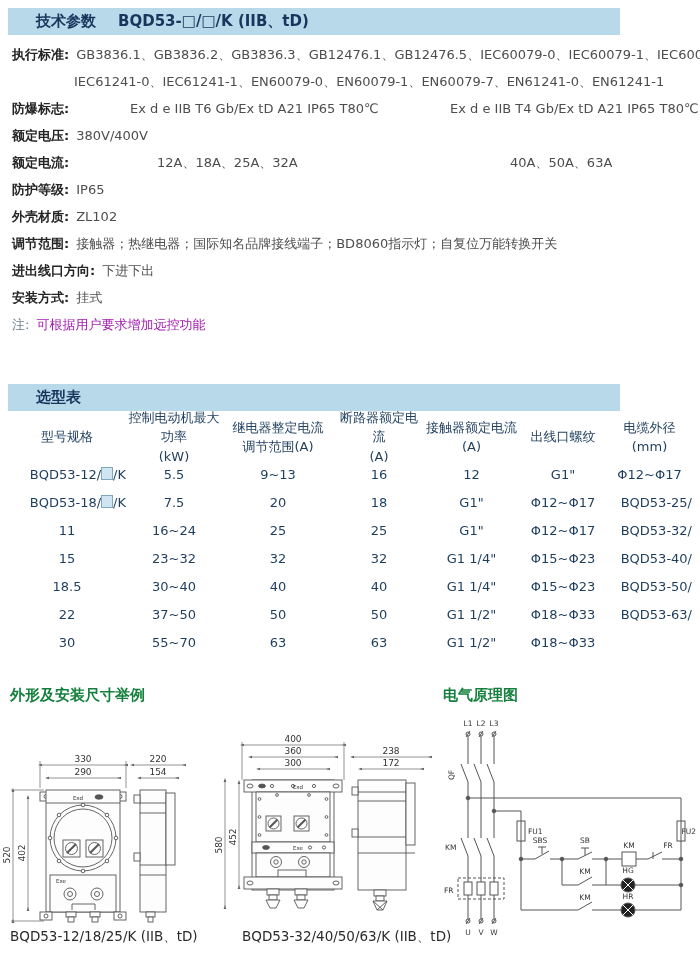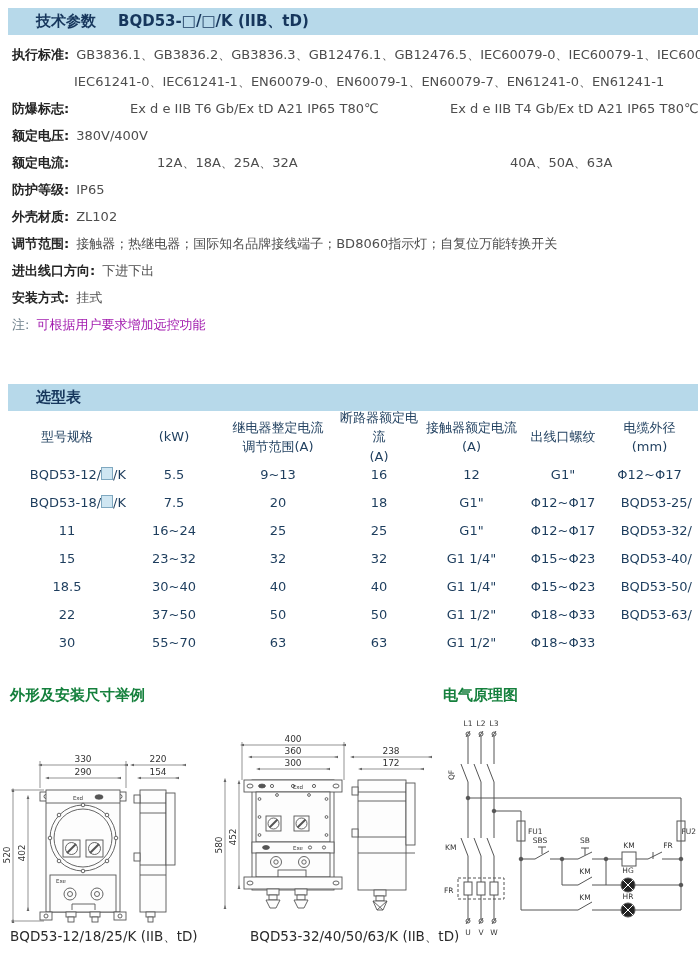--- a/index.html
+++ b/index.html
@@ -1,18 +1,18 @@
 <!DOCTYPE html>
 <html><head>
 <meta charset="utf-8">
 <style>
   html,body{margin:0;padding:0;background:#e8e8e8;}
   .page{position:relative;width:700px;height:960px;background:#ffffff;margin:0 auto;
         font-family:"DejaVu Sans","Liberation Sans",sans-serif;overflow:hidden;}
-  .bar{position:absolute;left:8px;width:690px;height:27px;background:#b7d9ea;
+  .bar{position:absolute;left:8px;width:612px;height:27px;background:#b7d9ea;
        color:#16365c;font-weight:bold;font-size:15px;line-height:27px;padding-left:0;}
   .bar .bt{margin-left:28px;}
   .bar .bm{margin-left:22px;}
   .params{position:absolute;left:12px;top:41px;width:680px;font-size:13px;}
   .prow{position:relative;height:27px;line-height:27px;white-space:nowrap;}
   .plabel{font-weight:bold;color:#242424;margin-right:7px;}
   .pvalue{color:#4d4d4d;}
   .indent2{padding-left:62px;}
   .abs{position:absolute;top:0;}
   .note .plabel{color:#6e7f8a;font-weight:normal;}
@@ -87,20 +87,21 @@
     <span class="bt">选型表</span>
   </div>
 
   <div class="sel-table">
     <div class="thead">
       <div class="hc">
           <div>型号规格</div>
           <div></div>
         </div>
       <div class="hc">
+          <div>控制电动机最大功率</div>
           <div>(kW)</div>
         </div>
       <div class="hc">
           <div>继电器整定电流</div>
           <div>调节范围(A)</div>
         </div>
       <div class="hc">
           <div>断路器额定电流</div>
           <div>(A)</div>
         </div>
@@ -336,21 +337,21 @@
         <rect x="352" y="96" width="6" height="8"></rect>
       <rect x="374" y="157" width="12" height="6"></rect>
         <rect x="376" y="163" width="8" height="5"></rect>
       <polygon points="373,168 387,168 383,177 377,177"></polygon>
       <line x1="373" y1="168" x2="383" y2="177"></line>
         <line x1="387" y1="168" x2="377" y2="177"></line>
     </g>
   </svg>
 
   <div class="caption" style="left:10px;">BQD53-12/18/25/K (IIB、tD)</div>
-  <div class="caption" style="left:250px;">BQD53-32/40/50/63/K (IIB、tD)</div>
+  <div class="caption" style="left:242px;">BQD53-32/40/50/63/K (IIB、tD)</div>
 
   <svg style="position:absolute;left:440px;top:713px;" width="258" height="245" viewBox="0 0 258 245">
     <g stroke="#555" stroke-width="1" fill="none">
 
       <circle cx="28" cy="21" r="2"></circle>
         <line x1="26" y1="24" x2="30" y2="18"></line>
       <circle cx="41" cy="21" r="2"></circle>
         <line x1="39" y1="24" x2="43" y2="18"></line>
       <circle cx="54" cy="21" r="2"></circle>
         <line x1="52" y1="24" x2="56" y2="18"></line>

